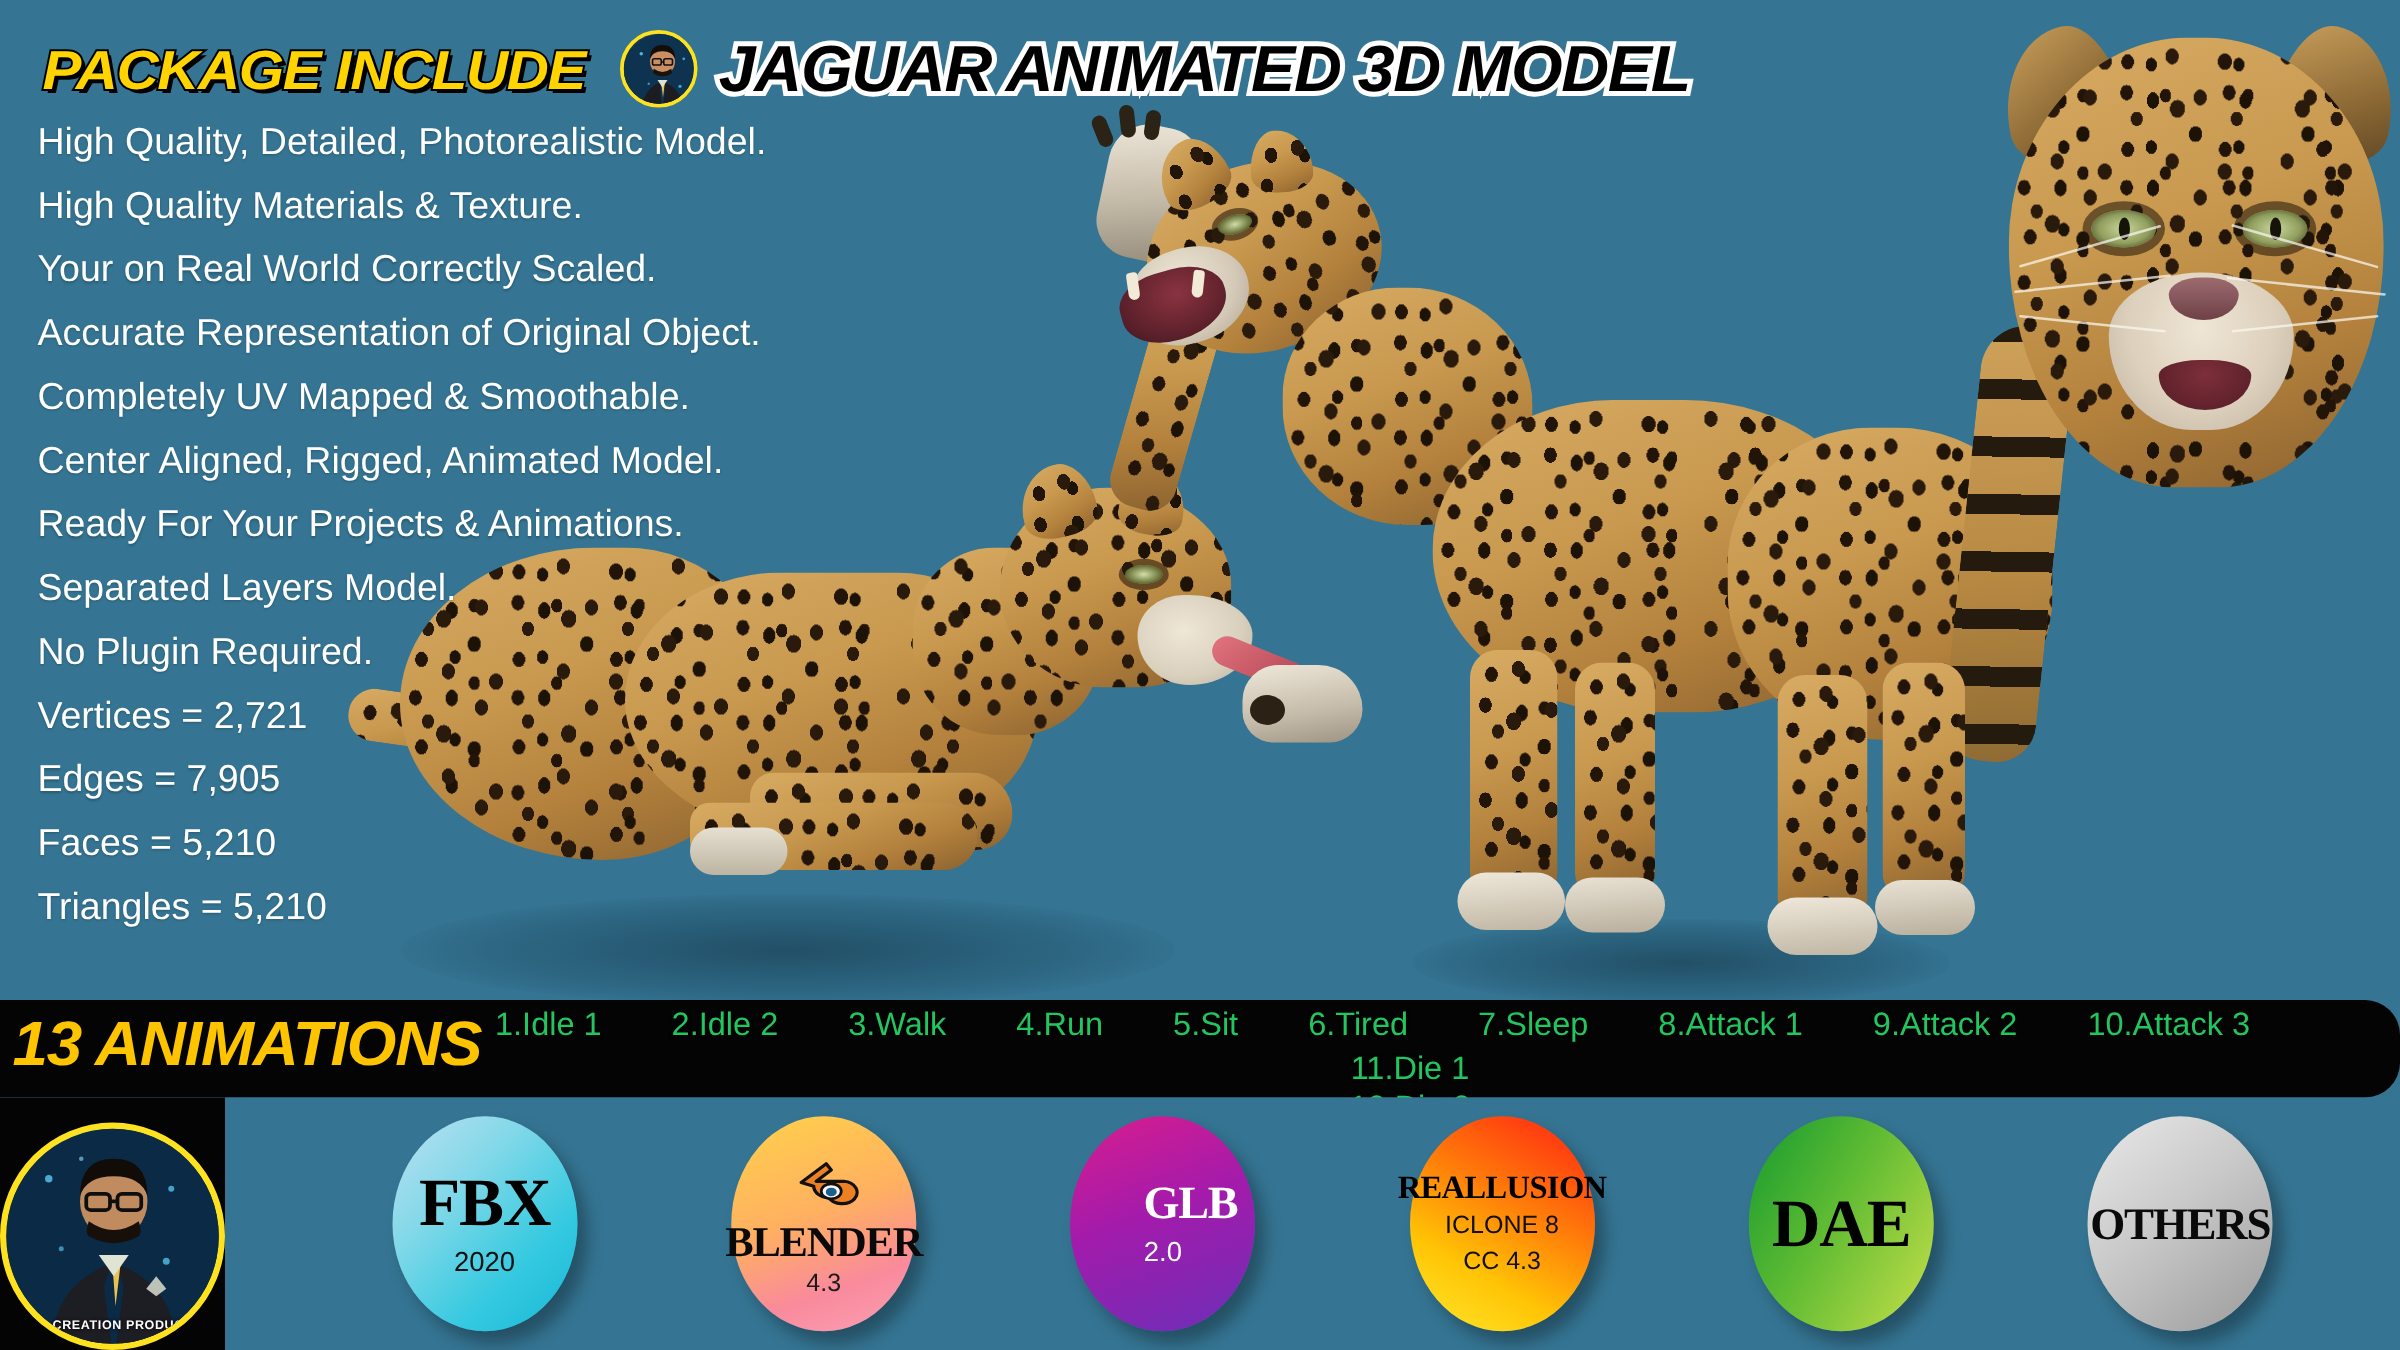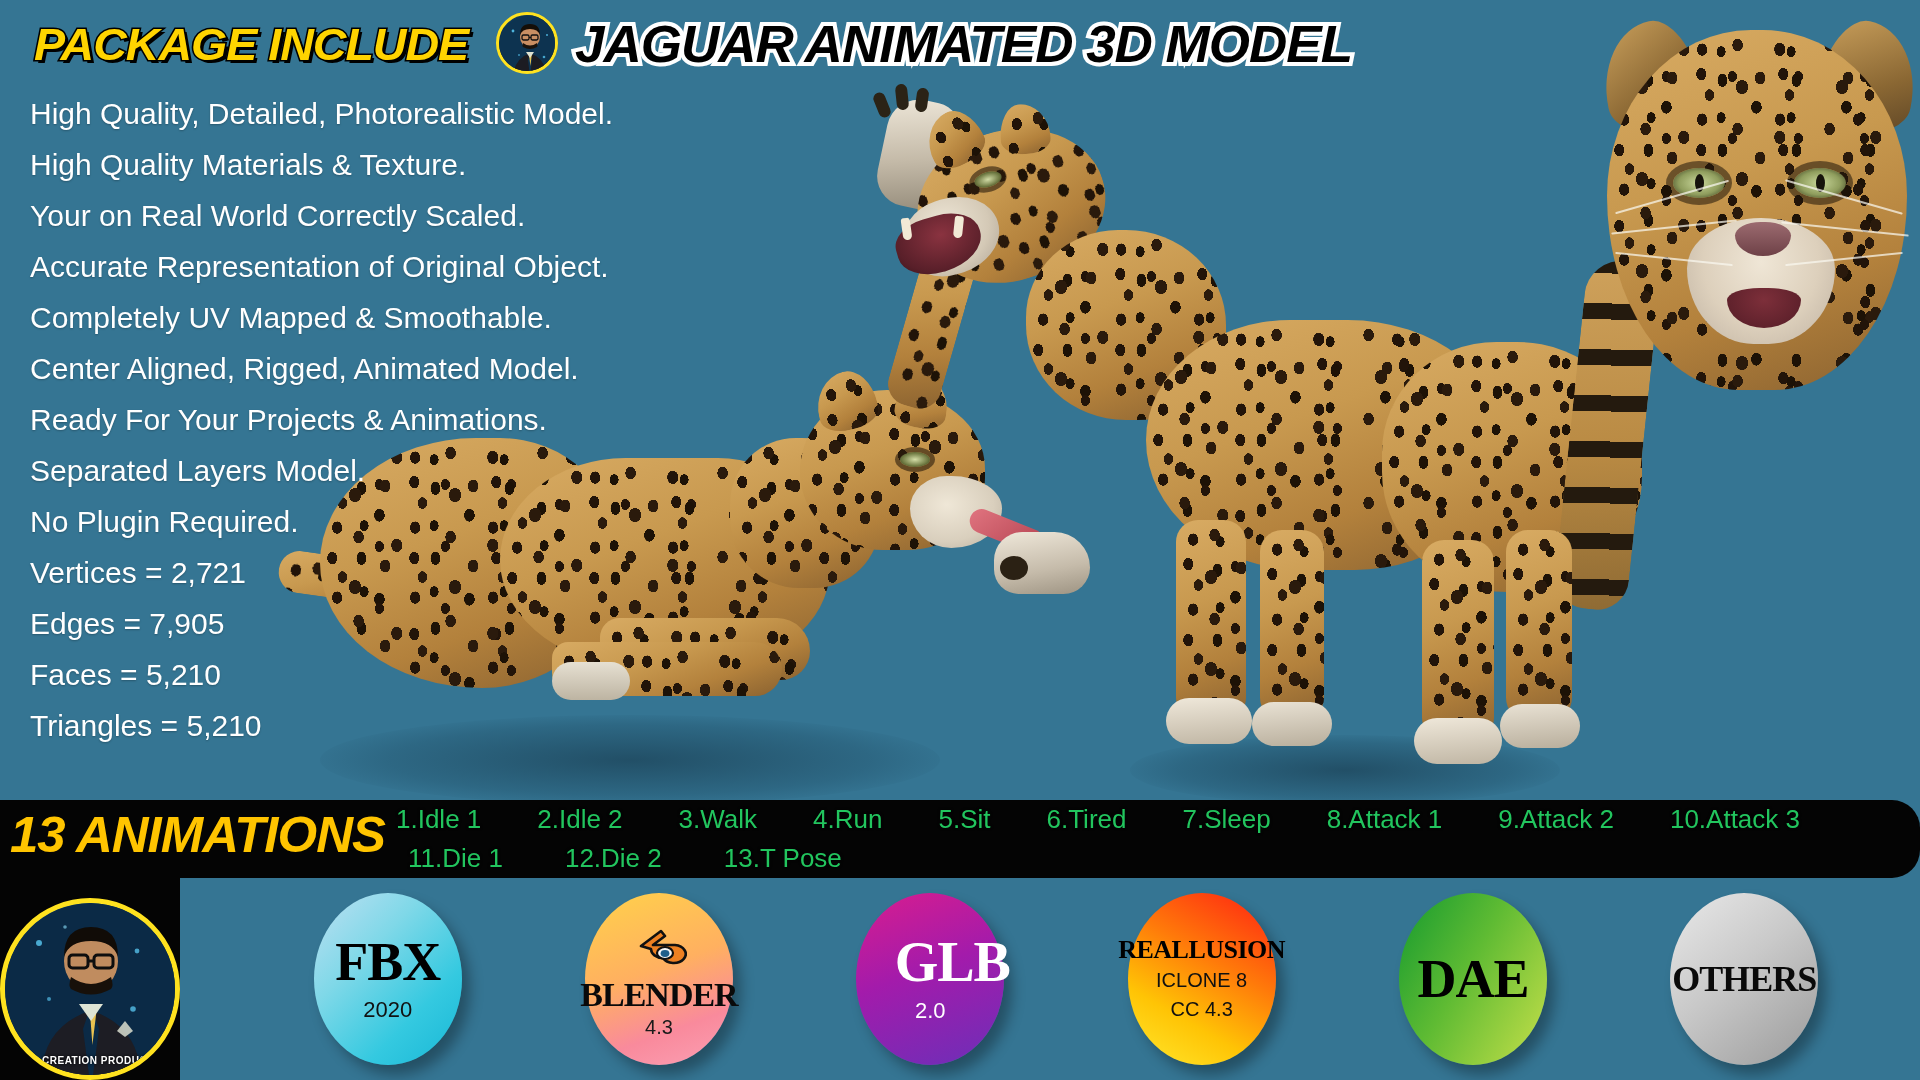--- a/index.html
+++ b/index.html
@@ -5,21 +5,21 @@
   * { margin:0; padding:0; box-sizing:border-box; }
   html,body { width:1920px; height:1080px; overflow:hidden; }
   body {
     font-family:"Liberation Sans", sans-serif;
     background:#357593;
     position:relative;
   }
 
   
   #header {
-    position:absolute; left:0; top:4px; width:1892px; height:78px;
+    position:absolute; left:0; top:16px; width:1892px; height:78px;
     display:flex; align-items:center;
   }
   #pkg-include {
     position:absolute; left:34px; top:16px;
     font-size:44px; font-weight:bold; font-style:italic;
     color:#FFD400; letter-spacing:-1px;
     -webkit-text-stroke:3px #000;
     paint-order:stroke fill;
     text-shadow:3px 3px 0 #000;
     font-family:"Liberation Sans", sans-serif;
@@ -140,21 +140,21 @@
     color:#FFC400; letter-spacing:-1px; white-space:nowrap;
     transform:scaleX(1.02); transform-origin:left center;
   }
   #anim-rows { position:absolute; left:396px; top:0; right:10px; }
   .anim-row { display:flex; white-space:nowrap; height:39px; align-items:center; }
   .anim-item {
     color:#22c55e; font-size:26px; white-space:nowrap;
     text-shadow:0 0 3px rgba(0,0,0,.9);
   }
   #anim-row-1 .anim-item { margin-right:56px; }
-  #anim-row-2 { padding-left:12px; }
+  #anim-row-2 { padding-left:12px;flex-direction:column; }
   #anim-row-2 .anim-item { margin-right:62px; }
 
   
   #format-bar {
     position:absolute; left:0; top:878px; width:1920px; height:202px;
     background:#357593;
   }
   #brand-logo-corner {
     position:absolute; left:0; top:0; width:180px; height:202px;
     background:#040404;
@@ -195,21 +195,21 @@
   #badge-fbx .badge-ver { color:#111; }
 
   #badge-blender { background:linear-gradient(160deg,#ffd24a 0%,#ffb060 45%,#f98a9c 75%,#fba0b4 100%); }
   #badge-blender .badge-label { color:#0a0a0a; font-size:34px; letter-spacing:-1px; }
   #badge-blender .badge-ver { color:#1a1a1a; font-size:20px; margin-top:4px; }
   #blender-mark {
     width:56px; height:56px; margin-bottom:2px; position:relative;
   }
 
   #badge-glb { background:linear-gradient(160deg,#d81d8e 0%,#a31bab 45%,#6c2fb8 100%); }
-  #badge-glb .badge-label { color:#fff; font-size:56px; letter-spacing:-1px;margin-left:44px; }
+  #badge-glb .badge-label { color:#fff; font-size:37px; letter-spacing:-1px;margin-left:44px; }
   #badge-glb .badge-ver { color:#fff; }
 
   #badge-reallusion { background:linear-gradient(210deg,#ff1f12 0%,#ff7a0a 40%,#ffc405 70%,#ffe92e 100%); }
   #badge-reallusion .badge-label { color:#000; font-size:26px; letter-spacing:-.5px; }
   #badge-reallusion .badge-sub { color:#111; font-size:20px; margin-top:6px; font-family:"Liberation Sans", sans-serif; }
 
   #badge-dae { background:linear-gradient(120deg,#149a2f 0%,#5fbb33 45%,#c8e04a 100%); }
   #badge-dae .badge-label { color:#000; font-size:54px; letter-spacing:-1px; }
 
   #badge-others { background:linear-gradient(140deg,#e9e9e9 0%,#c9c9c9 45%,#9a9a9a 100%); }

